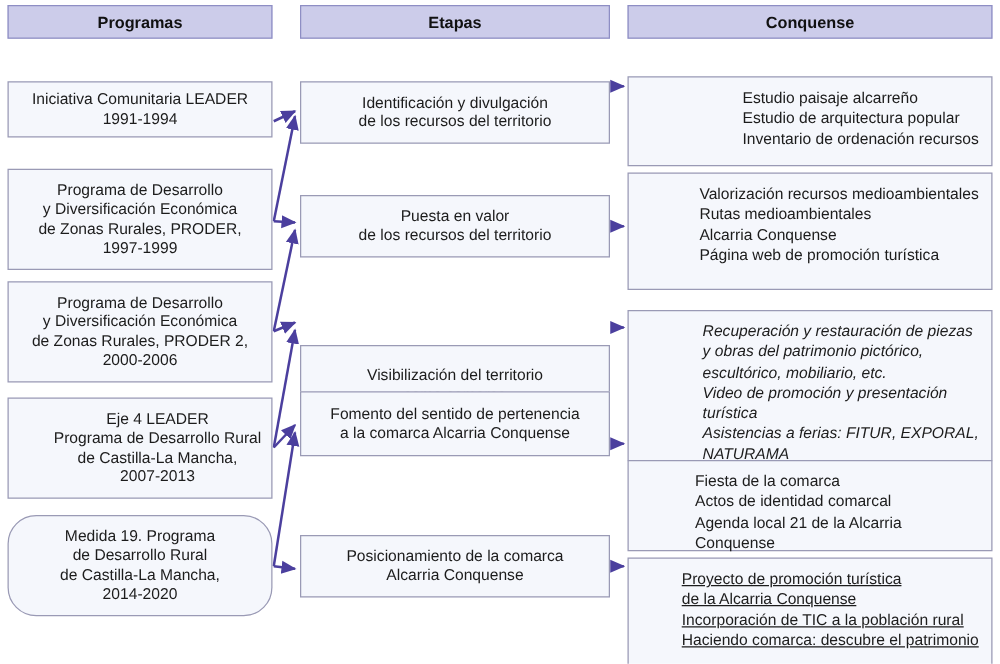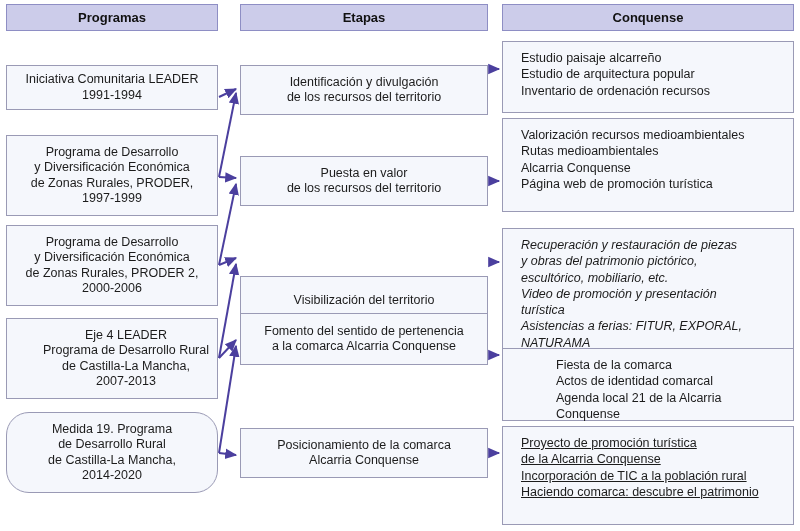--- a/index.html
+++ b/index.html
@@ -37,21 +37,22 @@
   .header{
     background:#ccccea;
     border:1px solid #8e8ec4;
     font-weight:bold;
     font-size:13px;
     color:#111;
   }
 
   .list{
     align-items:flex-start;
-    justify-content:flex-start;
+    justify-content:flex-end;
+    margin-top:20px;
   }
   .list .txt{
     text-align:left;
     padding:8px 10px 6px 18px;
     white-space:pre-line;
     line-height:1.30;
     font-size:12.5px;
   }
 
   

